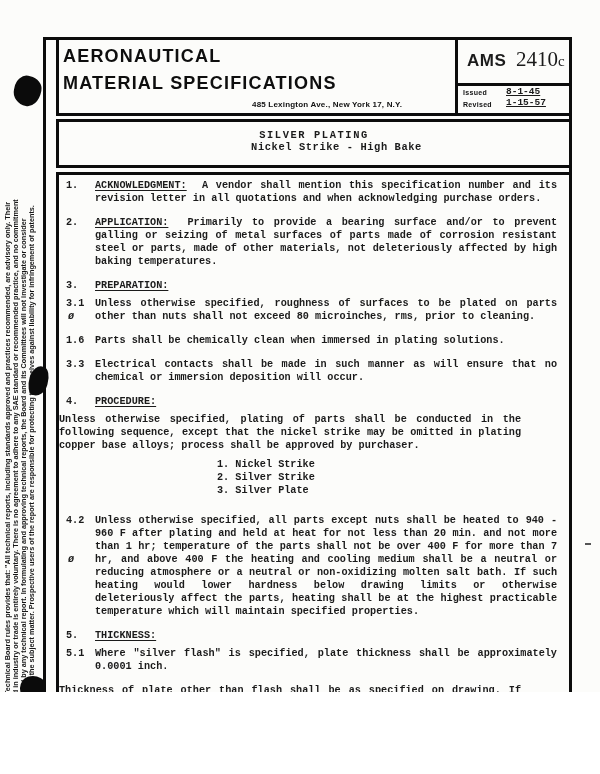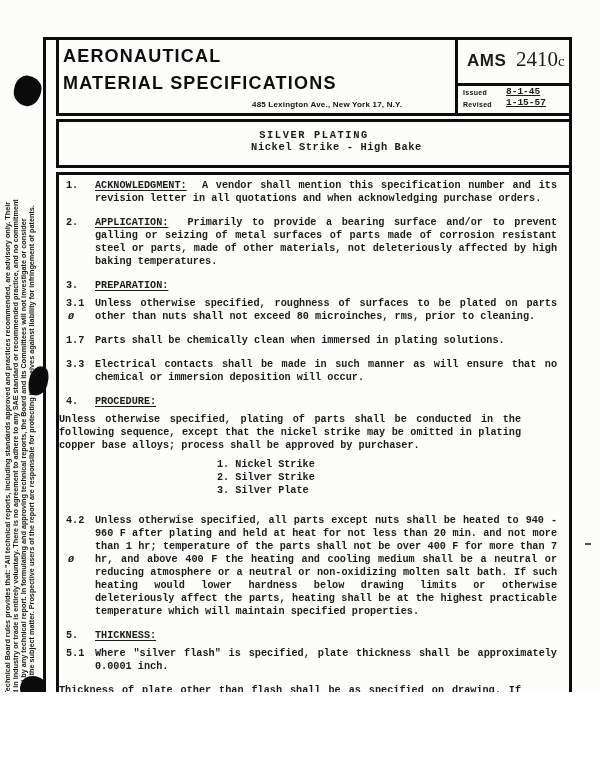--- a/index.html
+++ b/index.html
@@ -121,21 +121,21 @@
       </div>
       <div class="para head-only">
         <div class="num">3.</div>
         <div class="txt"><span class="heading">PREPARATION:</span></div>
       </div>
       <div class="para">
         <div class="num">3.1<span class="marker" style="top: 13px;">ø</span></div>
         <div class="txt">Unless otherwise specified, roughness of surfaces to be plated on parts other than nuts shall not exceed 80 microinches, rms, prior to cleaning.</div>
       </div>
       <div class="para">
-        <div class="num">1.7</div>
+        <div class="num">1.6</div>
         <div class="txt">Parts shall be chemically clean when immersed in plating solutions.</div>
       </div>
       <div class="para">
         <div class="num">3.3</div>
         <div class="txt">Electrical contacts shall be made in such manner as will ensure that no chemical or immersion deposition will occur.</div>
       </div>
       <div class="para head-only">
         <div class="num">4.</div>
         <div class="txt"><span class="heading">PROCEDURE:</span></div>
       </div>

